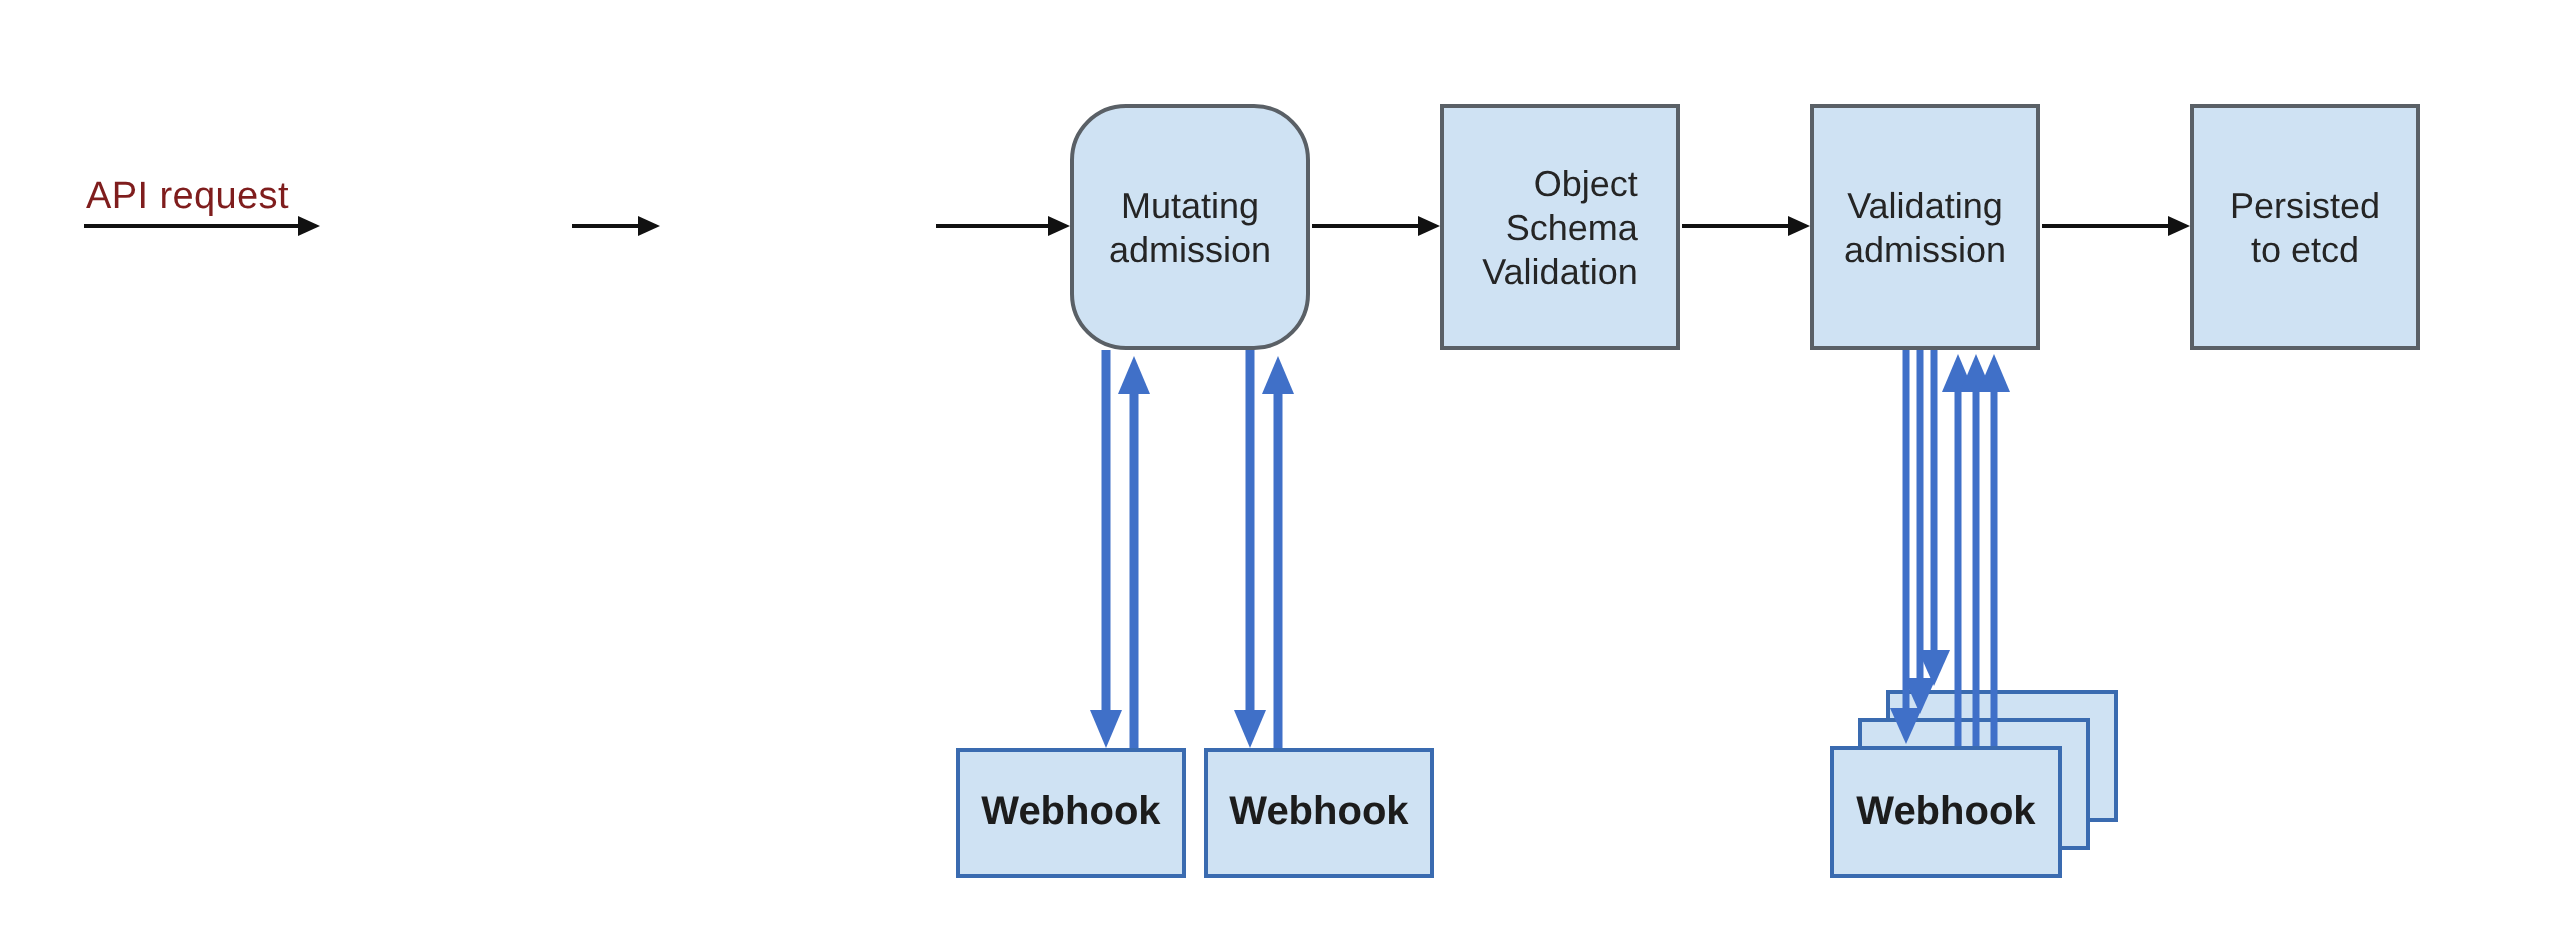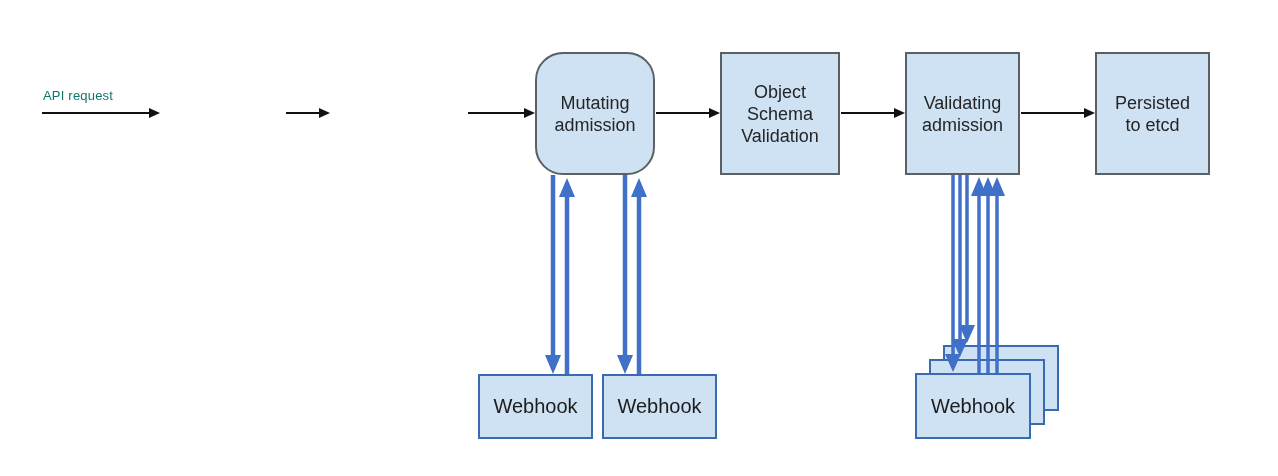--- a/index.html
+++ b/index.html
@@ -38,30 +38,30 @@
   }
   .webhook-box {
     position: absolute;
     background: var(--box-fill);
     border: 2px solid var(--webhook-border);
     display: flex;
     align-items: center;
     justify-content: center;
     text-align: center;
     font-size: 20px;
-    font-weight: 400;
+    font-weight: 700;
     color: #1c1c1c;
     z-index: 1;
   }
   .request-label {
     position: absolute;
     left: 43px;
     top: 88px;
-    font-size: 13px;
-    color: #0f766e;
+    font-size: 19px;
+    color: #7f1d1d;
     letter-spacing: 0.2px;
     z-index: 2;
   }
   svg.arrow-layer {
     position: absolute;
     left: 0; top: 0;
     width: 1278px;
     height: 476px;
     z-index: 5;
     pointer-events: none;
@@ -76,21 +76,21 @@
 <body>
 
 <div class="canvas">
 
   <div class="request-label">API request</div>
 
   <div class="stage-box" style="left:535px; width:120px;border-radius:28px;">
     <span>Mutating
 admission</span>
   </div>
-  <div class="stage-box" style="left:720px; width:120px;">
+  <div class="stage-box" style="left:720px; width:120px;text-align:right;">
     <span>Object
 Schema
 Validation</span>
   </div>
   <div class="stage-box" style="left:905px; width:115px;text-align:center;">
     <span>Validating
 admission</span>
   </div>
   <div class="stage-box" style="left:1095px; width:115px;">
     <span>Persisted

